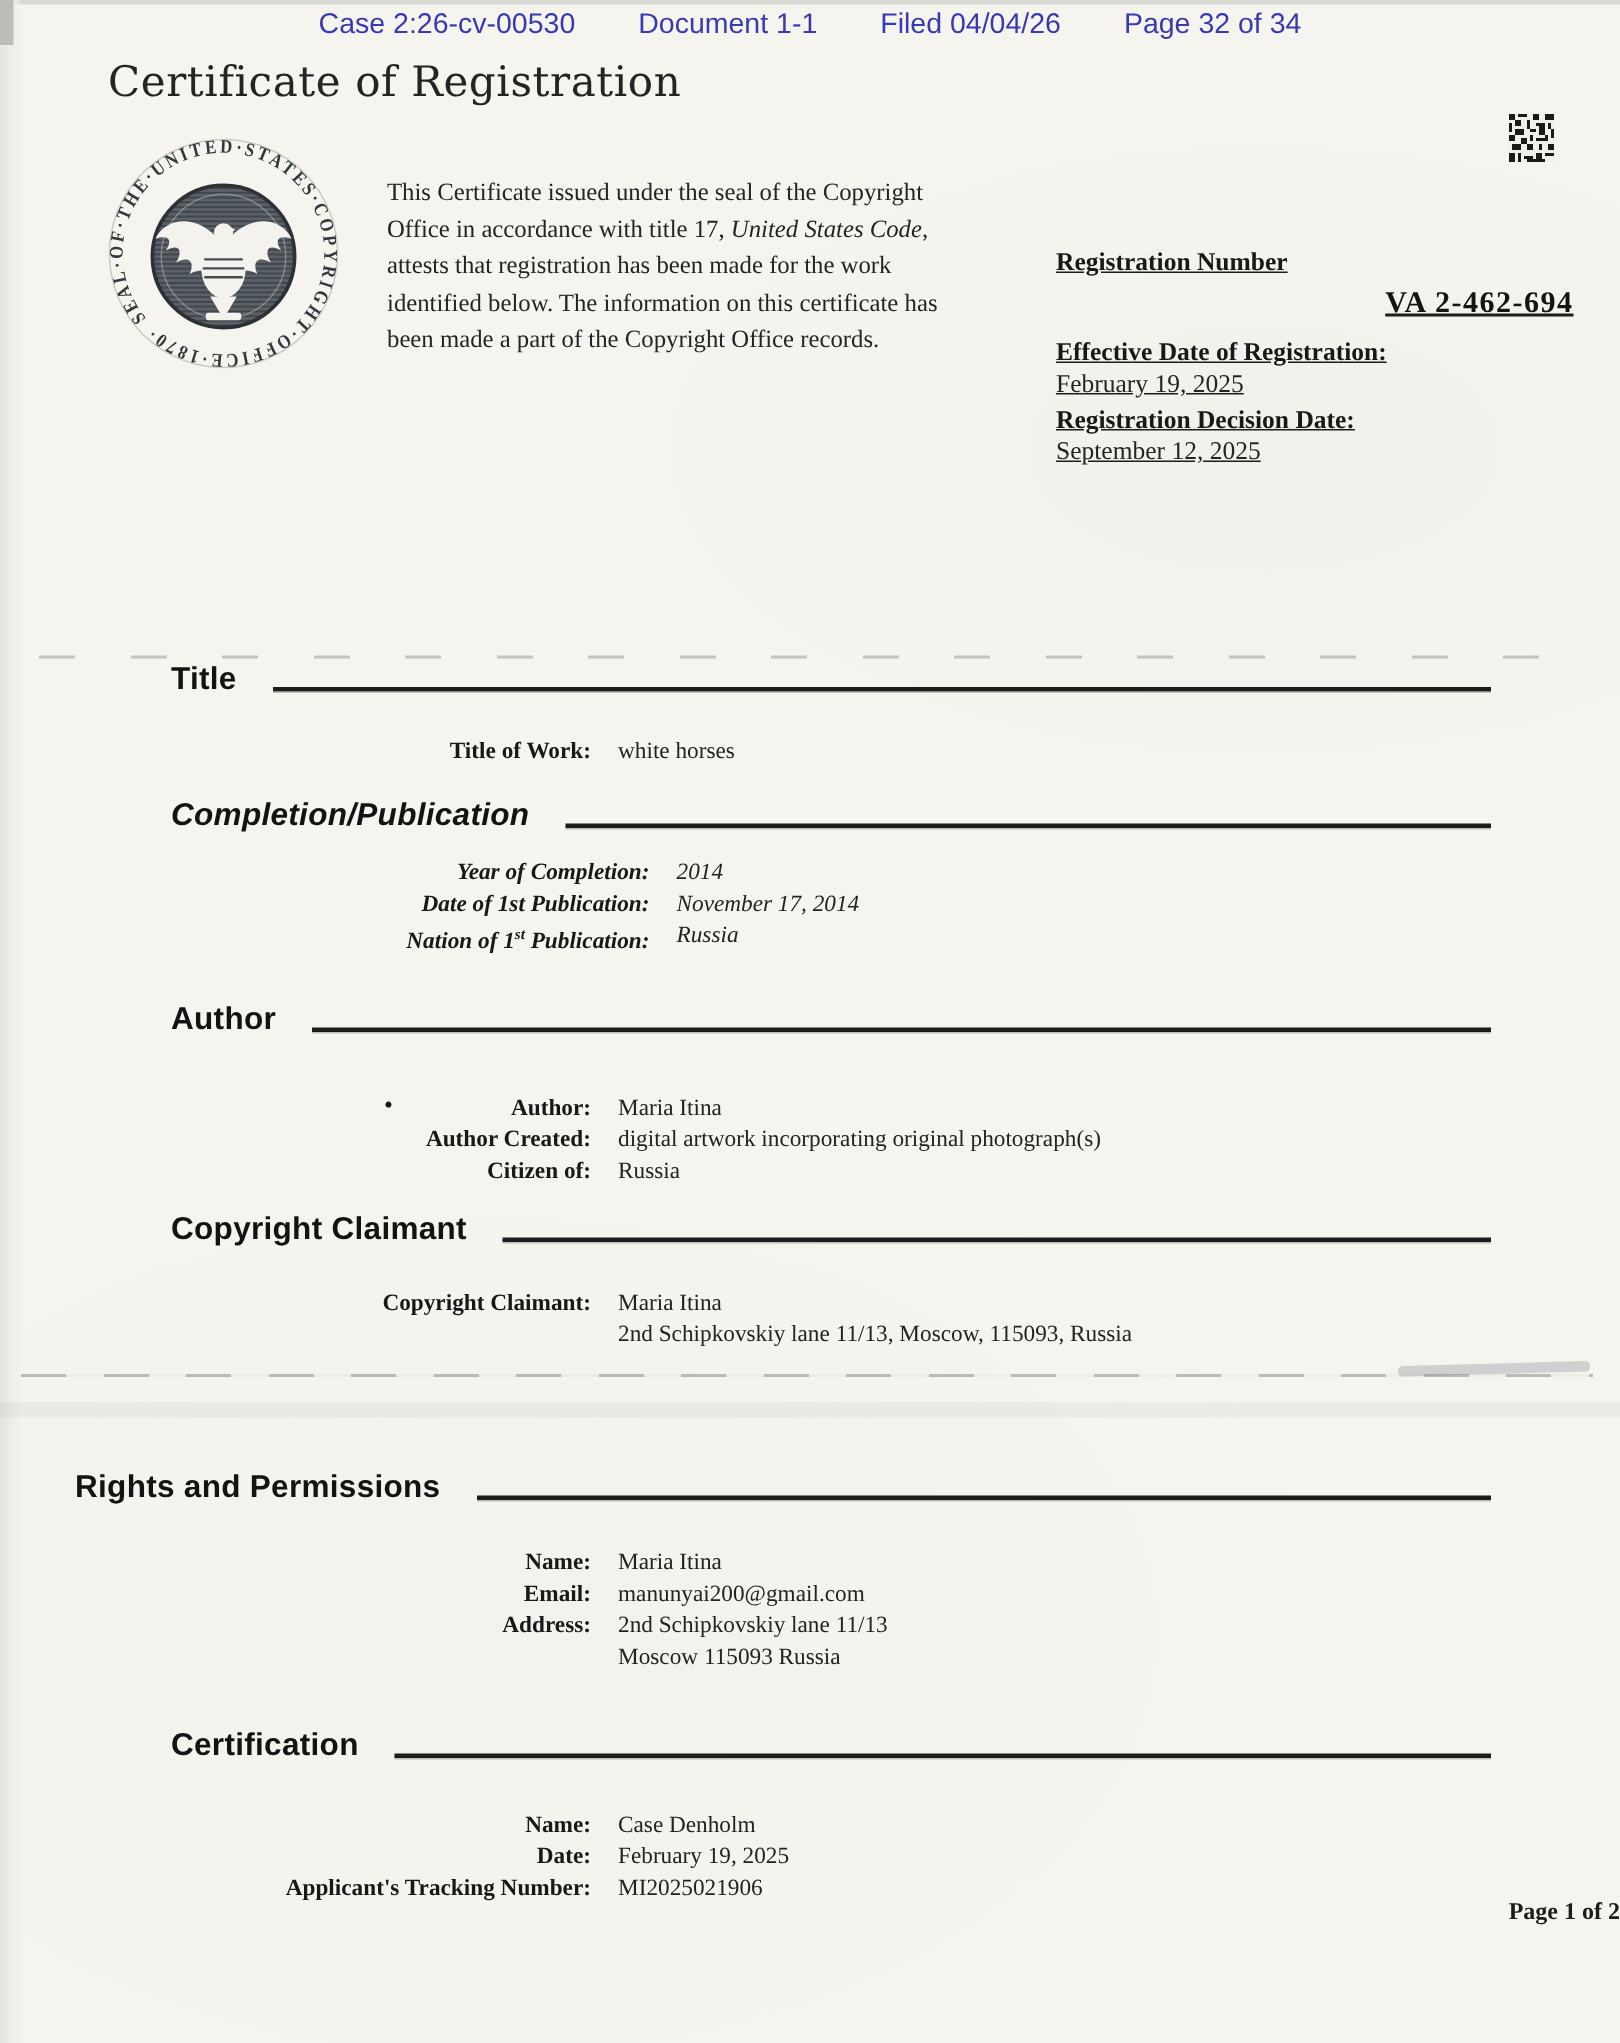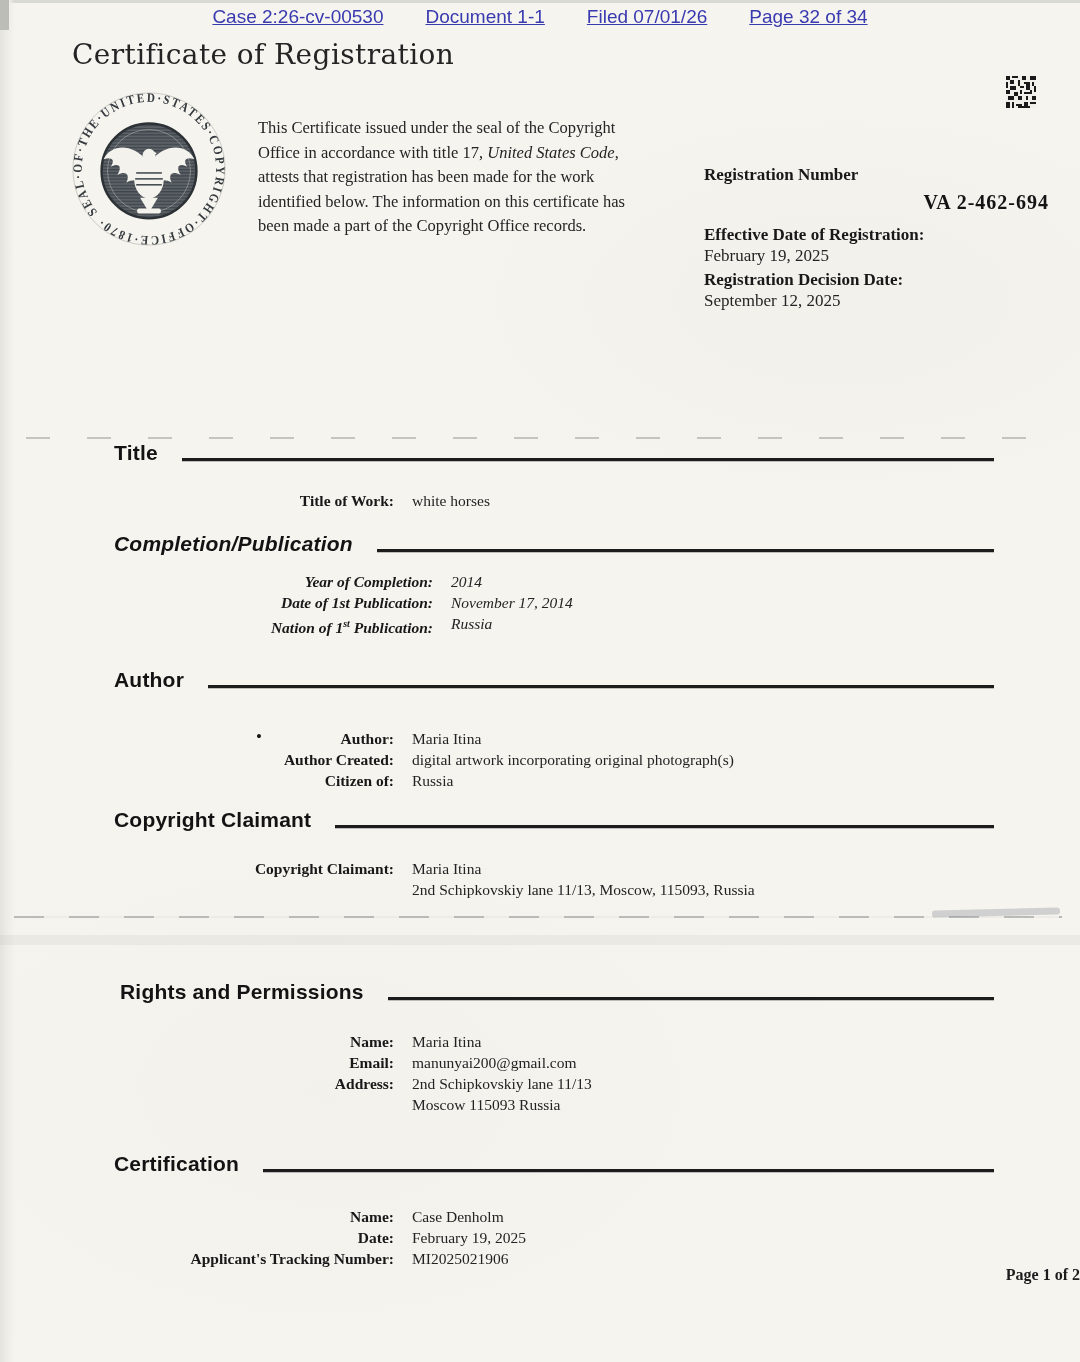--- a/index.html
+++ b/index.html
@@ -27,39 +27,39 @@
     background:repeating-linear-gradient(90deg,rgba(90,92,95,0.38) 0 30px,rgba(90,92,95,0.05) 30px 55px);}
   .streak-3{top:909px;left:932px;width:128px;height:7px;background:rgba(128,134,140,0.32);
     border-radius:3px;transform:rotate(-1.5deg);}
   .streak-4{top:935px;left:0px;width:1080px;height:10px;background:rgba(150,150,146,0.10);}
 
   
   .court-header{
     position:absolute;top:6px;left:0;width:100%;
     display:flex;justify-content:center;gap:42px;
     font-family:"Liberation Sans", sans-serif;
-    font-size:19px;color:#3a3ab0;white-space:nowrap;text-decoration:underline;
+    font-size:19px;color:#3a3ab0;white-space:nowrap;
   }
 
   .doc-title{
     position:absolute;left:72px;top:38px;margin:0;
     font-family:"DejaVu Serif", serif;font-weight:normal;
     font-size:28px;letter-spacing:0.4px;color:#242424;text-align:center;
   }
 
   .barcode{position:absolute;left:1006px;top:76px;width:30px;height:32px;}
 
   .seal{position:absolute;left:70px;top:90px;width:158px;height:158px;}
 
   .cert-statement{
     position:absolute;left:258px;top:116px;width:402px;margin:0;
     font-size:16.5px;line-height:24.6px;color:#242424;
   }
 
-  .reg-block{position:absolute;left:704px;top:164px;width:345px;}
+  .reg-block{position:absolute;left:704px;top:164px;width:345px;text-decoration:underline;}
   .reg-label{font-weight:bold;font-size:17px;line-height:21px;color:#181818;}
   .reg-number{font-weight:bold;font-size:20px;line-height:33px;letter-spacing:1px;margin:1px 0 5px;color:#141414;text-align:right;}
   .reg-value{font-size:17px;line-height:21px;margin-bottom:3px;color:#242424;}
 
   
   .sec{position:absolute;left:0;width:100%;}
   .sec-head{display:flex;align-items:flex-end;margin:0 86px 0 114px;}
   .sec-heading{
     font-family:"Liberation Sans", sans-serif;font-weight:bold;
     font-size:21px;letter-spacing:0.2px;color:#131313;white-space:nowrap;
@@ -72,21 +72,21 @@
   .lbl{text-align:right;font-weight:bold;color:#181818;}
   .lbl sup{font-size:10px;}
   .val{color:#232323;}
   .bullet{position:absolute;left:256px;top:-2px;font-size:17px;color:#181818;}
 
   .sec-title{top:441px;}        .sec-title .rows{margin-top:25px;}
   .sec-completion{top:532px;font-style:italic;}   .sec-completion .rows{margin-top:15px;padding-left:39px;}
   .sec-author{top:668px;}       .sec-author .rows{margin-top:36px;}
   .sec-claimant{top:808px;}     .sec-claimant .rows{margin-top:26px;}
   .sec-rights{top:980px;}       .sec-rights .rows{margin-top:27px;}
-  .sec-rights .sec-head{margin-left:120px;align-items:flex-end;}
+  .sec-rights .sec-head{margin-left:50px;align-items:flex-end;}
   .sec-certification{top:1131px;margin-top:21px;} .sec-certification .rows{margin-top:30px;}
 
   .page-indicator{
     position:absolute;top:1266px;left:0;width:100%;box-sizing:border-box;
     text-align:right;font-weight:bold;font-size:16px;color:#1c1c1c;
   }
 </style>
 </head>
 <body>
 
@@ -96,21 +96,21 @@
   <div class="edge-left"></div>
   <div class="edge-corner"></div>
   <div class="streak streak-1"></div>
   <div class="streak streak-2"></div>
   <div class="streak streak-3"></div>
   <div class="streak streak-4"></div>
 
   <div class="court-header">
     <span>Case 2:26-cv-00530</span>
     <span>Document 1-1</span>
-    <span>Filed 07/01/26</span>
+    <span>Filed 04/04/26</span>
     <span>Page 32 of 34</span>
   </div>
 
   <h1 class="doc-title">Certificate of Registration</h1>
 
   <div class="barcode">
     <svg width="30" height="32" viewBox="0 0 15 16" shape-rendering="crispEdges" aria-hidden="true">
       <rect x="0" y="0" width="15" height="16" fill="#f0efe9"></rect>
       <g fill="#1a1a1a">
         <rect x="0" y="0" width="2" height="2"></rect>

